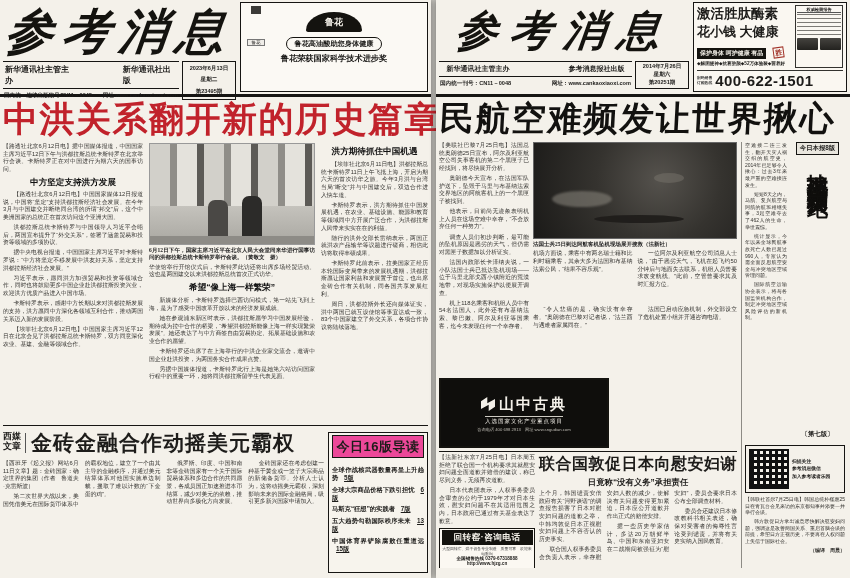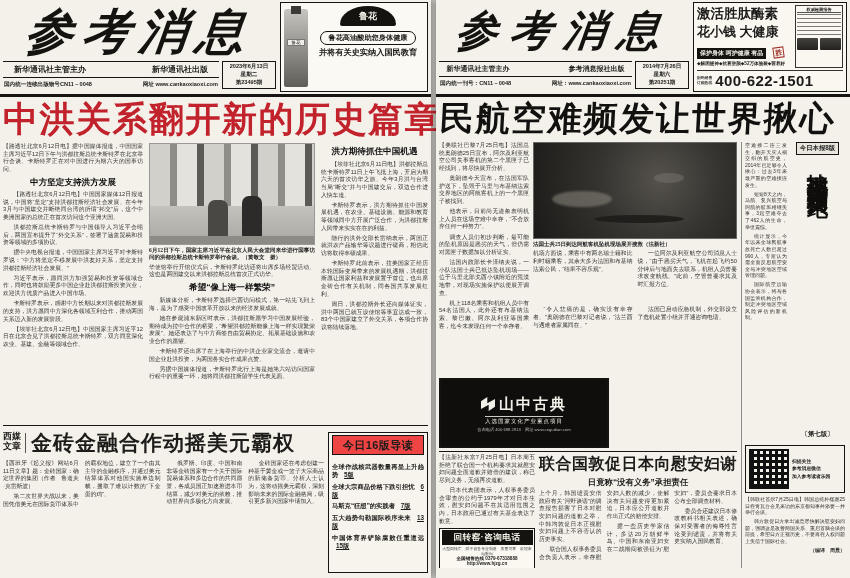--- a/index.html
+++ b/index.html
@@ -22,22 +22,22 @@
           font-size:48px;line-height:58px;letter-spacing:9px;white-space:nowrap;transform:skewX(-6deg);
           color:#14130f;text-align:center;}
   .mast-low{display:flex;align-items:stretch;margin-top:1px;}
   .mast-pubs{flex:1;min-width:0;}
   .pubbar{border-top:1.6px solid #161513;border-bottom:1.6px solid #161513;display:flex;
           justify-content:space-around;font-weight:bold;font-size:8px;padding:2px 2px;gap:48px;}
   .issn{font-size:5.6px;font-weight:bold;padding:2.5px 1px 0;display:flex;justify-content:space-between;}
   .datebox{width:50px;border:1px solid #161513;margin-left:3px;font-size:5.6px;font-weight:bold;
            display:flex;flex-direction:column;justify-content:space-around;text-align:center;padding:1px;}
   
-  .luhua{width:148px;border:1.4px solid #161513;margin-left:4px;margin-bottom:2px;display:flex;
-         background:#fbf9f4;padding:2px;box-sizing:border-box;}
+  .luhua{width:188px;border:1.4px solid #161513;margin-left:4px;margin-bottom:2px;display:flex;
+         background:#fbf9f4;padding:2px;box-sizing:border-box;flex-direction:column;}
   .bottle{width:24px;background:linear-gradient(180deg,#c7c5bf 0%,#8e8c86 55%,#5f5d58 100%);
           border-radius:3px 3px 2px 2px;position:relative;margin:4px 3px 2px 1px;}
   .bottle:before{content:"";position:absolute;top:-3px;left:7px;width:10px;height:8px;background:#3c3b38;}
   .bottle .blabel{position:absolute;top:30px;left:3px;right:3px;background:#efede8;font-size:4.5px;
           text-align:center;border:.5px solid #777;}
   .luhua-c{flex:1;display:flex;flex-direction:column;align-items:center;min-width:0;}
   .fan{background:#14130f;color:#f5f2ea;font-weight:bold;font-size:9px;width:56px;height:20px;
        border-radius:50% 50% 6% 6% / 90% 90% 10% 10%;display:flex;align-items:center;justify-content:center;
        font-family:"Liberation Serif",serif;margin:1px 0 2px;}
   .luhua-h{font-weight:900;font-size:15.5px;letter-spacing:.5px;white-space:nowrap;}
@@ -86,22 +86,22 @@
   .second{border-top:1.6px solid #161513;margin:2px 3px 0;padding-top:2px;display:flex;gap:4px;
           height:148px;box-sizing:border-box;overflow:hidden;}
   .sec-left{flex:1;min-width:0;display:flex;flex-direction:column;}
   .sec-head{display:flex;align-items:center;gap:5px;margin:1px 0 3px;font-family:Liberation Mono, monospace;}
   .kicker{font-size:9px;font-weight:bold;line-height:1.1;text-align:center;border-right:1px solid #555;
           padding-right:4px;}
   .sec-title{font-size:21px;font-weight:900;letter-spacing:1px;white-space:nowrap;}
   .sec-cols{column-count:4;column-gap:6px;flex:1;overflow:hidden;}
   .digest{width:100px;border:1.4px solid #161513;background:#f7f4ed;box-sizing:border-box;
           display:flex;flex-direction:column;padding:2px 3px;margin-top:4px;}
-  .digest-title{font-size:11px;font-weight:900;text-align:center;border:1px solid #161513;
-                background:#ef4444;padding:1.5px 0;margin-bottom:8px;letter-spacing:.5px;}
+  .digest-title{font-size:13px;font-weight:900;text-align:center;border:1px solid #161513;
+                background:#ec4899;padding:1.5px 0;margin-bottom:8px;letter-spacing:.5px;}
   .dig-item{font-size:6.3px;font-weight:bold;line-height:1.3;margin-bottom:3.4px;text-align:justify;}
   .dig-item .pg{text-decoration:underline;margin-left:4px;font-weight:bold;}
   
   .contentR{display:flex;gap:4px;padding:3px 3px 0;height:429px;box-sizing:border-box;overflow:hidden;}
   .mainR{width:298px;display:flex;flex-direction:column;min-width:0;}
   .leadR{display:flex;gap:4px;height:234px;overflow:hidden;}
   .colR1{width:90px;}
   .colR2{flex:1;min-width:0;}
   .photoR{height:95px;border:.5px solid #666;position:relative;overflow:hidden;
       background:radial-gradient(circle at 62% 38%,#55524d 0%,#35332f 45%,#1b1a18 100%);}
@@ -181,21 +181,21 @@
           </div>
         </div>
       </div>
       <div class="luhua">
         <div class="bottle">
           <div class="blabel">鲁花</div>
         </div>
         <div class="luhua-c">
           <div class="fan">鲁花</div>
           <div class="luhua-pill">鲁花高油酸助您身体健康</div>
-          <div class="luhua-award">并将有关史实纳入国民教育</div>
+          <div class="luhua-award">鲁花荣获国家科学技术进步奖</div>
         </div>
       </div>
     </div>
 
     <div class="headline1">中洪关系翻开新的历史篇章</div>
 
     <div class="leadL">
       <div class="colA1 t">
         <p class="noind">【路透社北京6月12日电】据中国媒体报道，中国国家主席习近平12日下午与洪都拉斯总统卡斯特罗在北京举行会谈。卡斯特罗正在对中国进行为期六天的国事访问。</p>
         <div class="subhd">中方坚定支持洪方发展</div>

